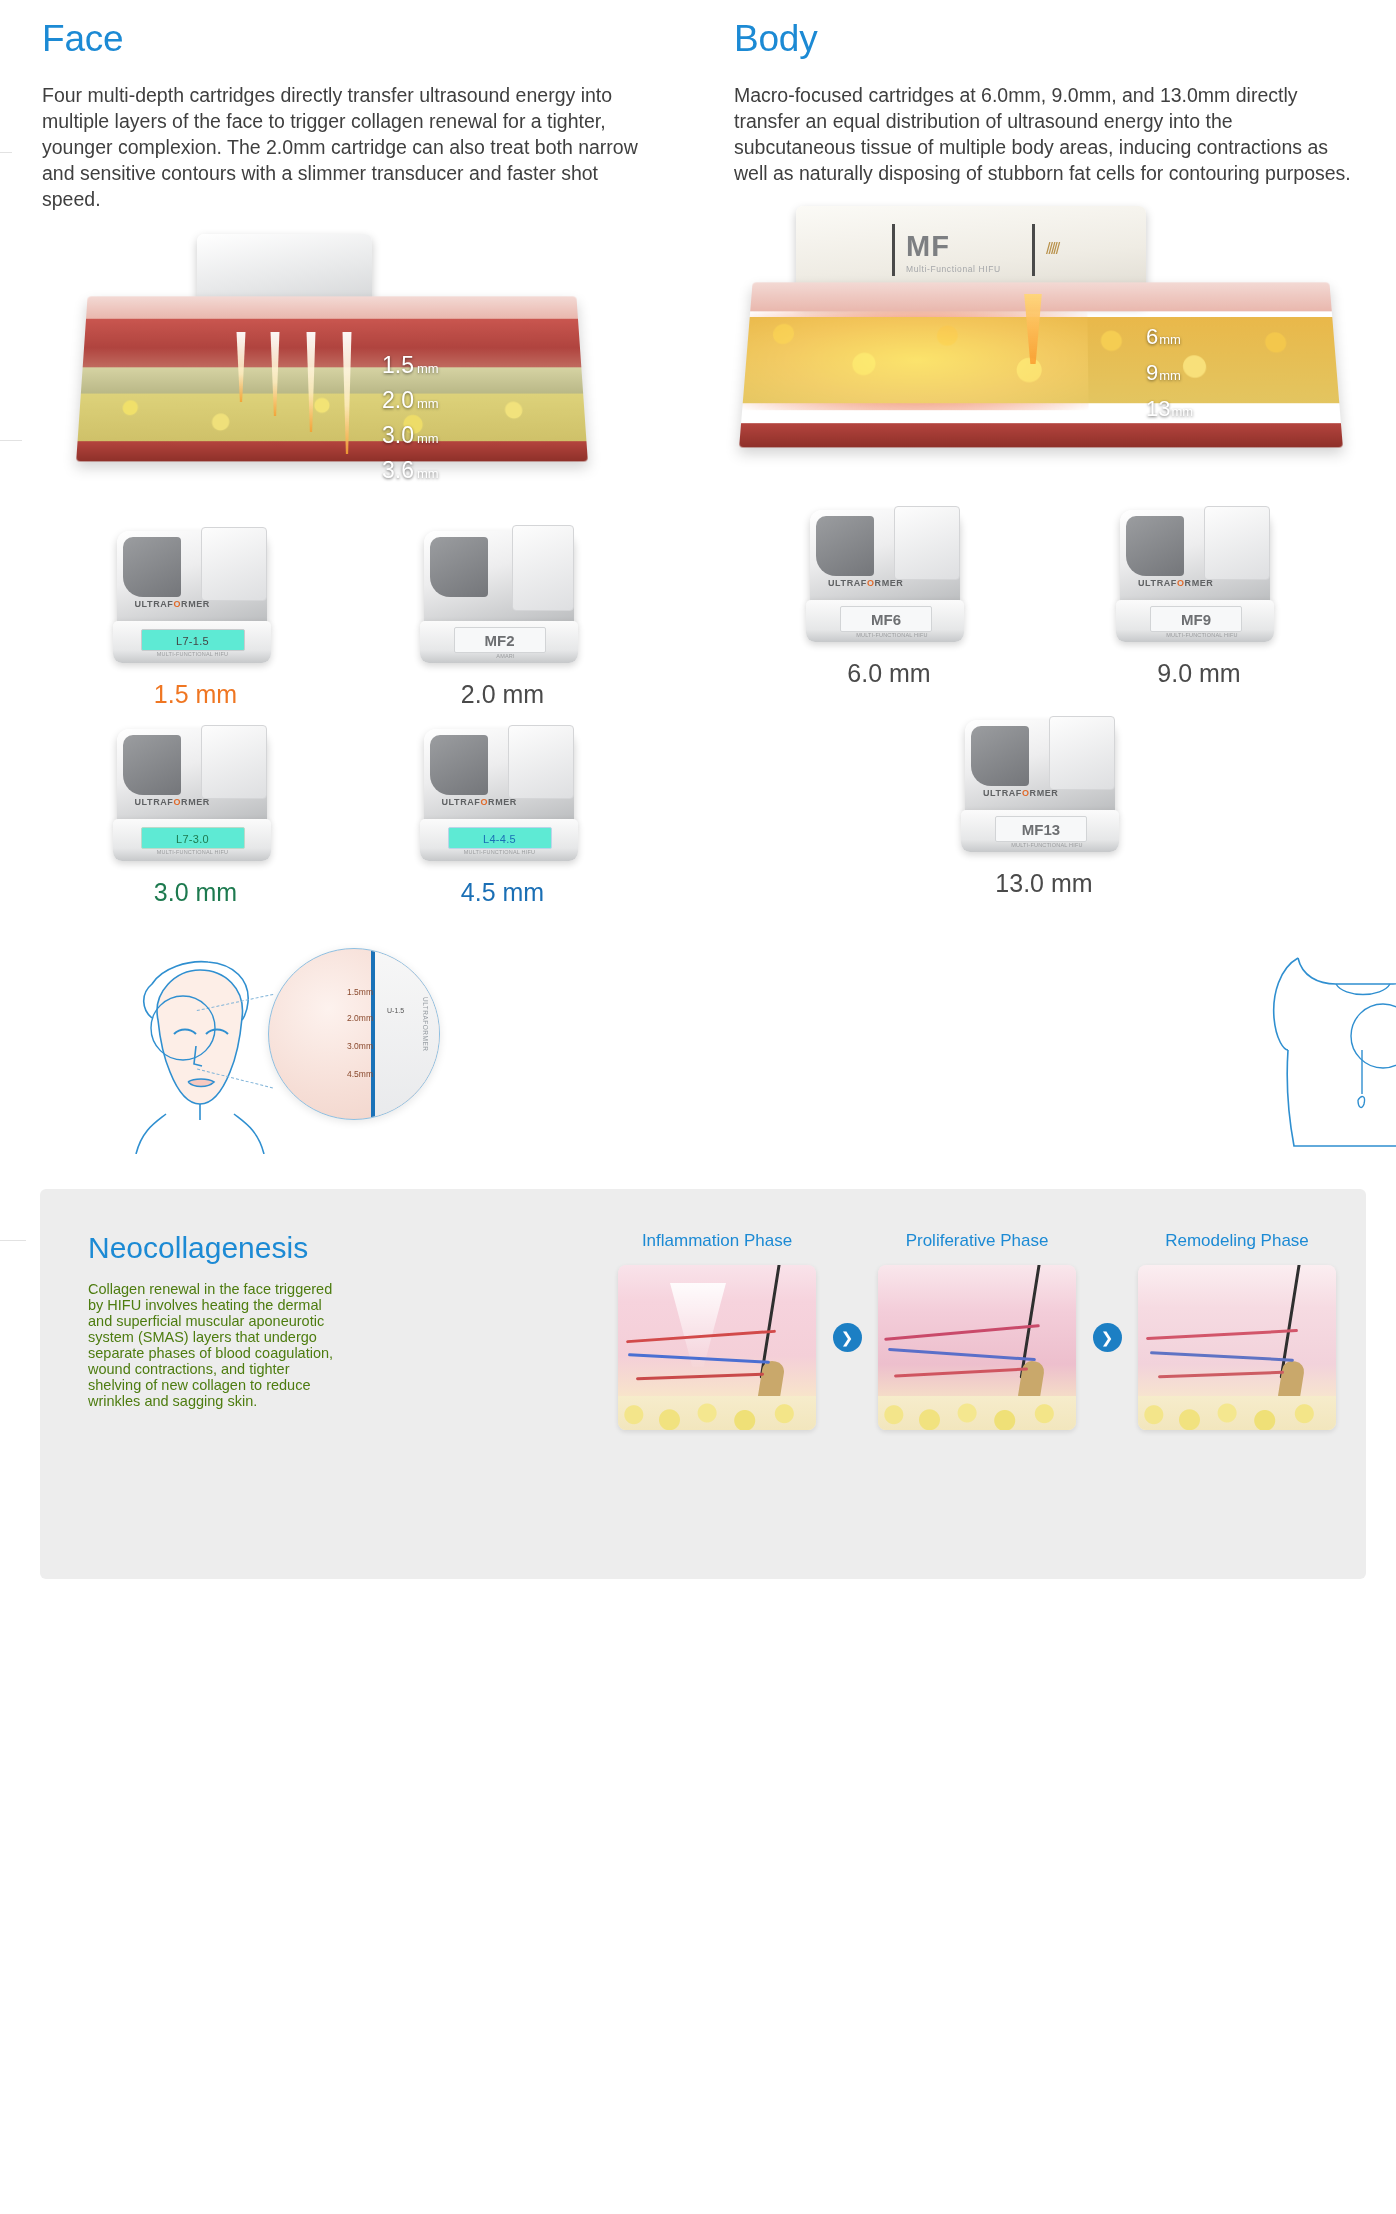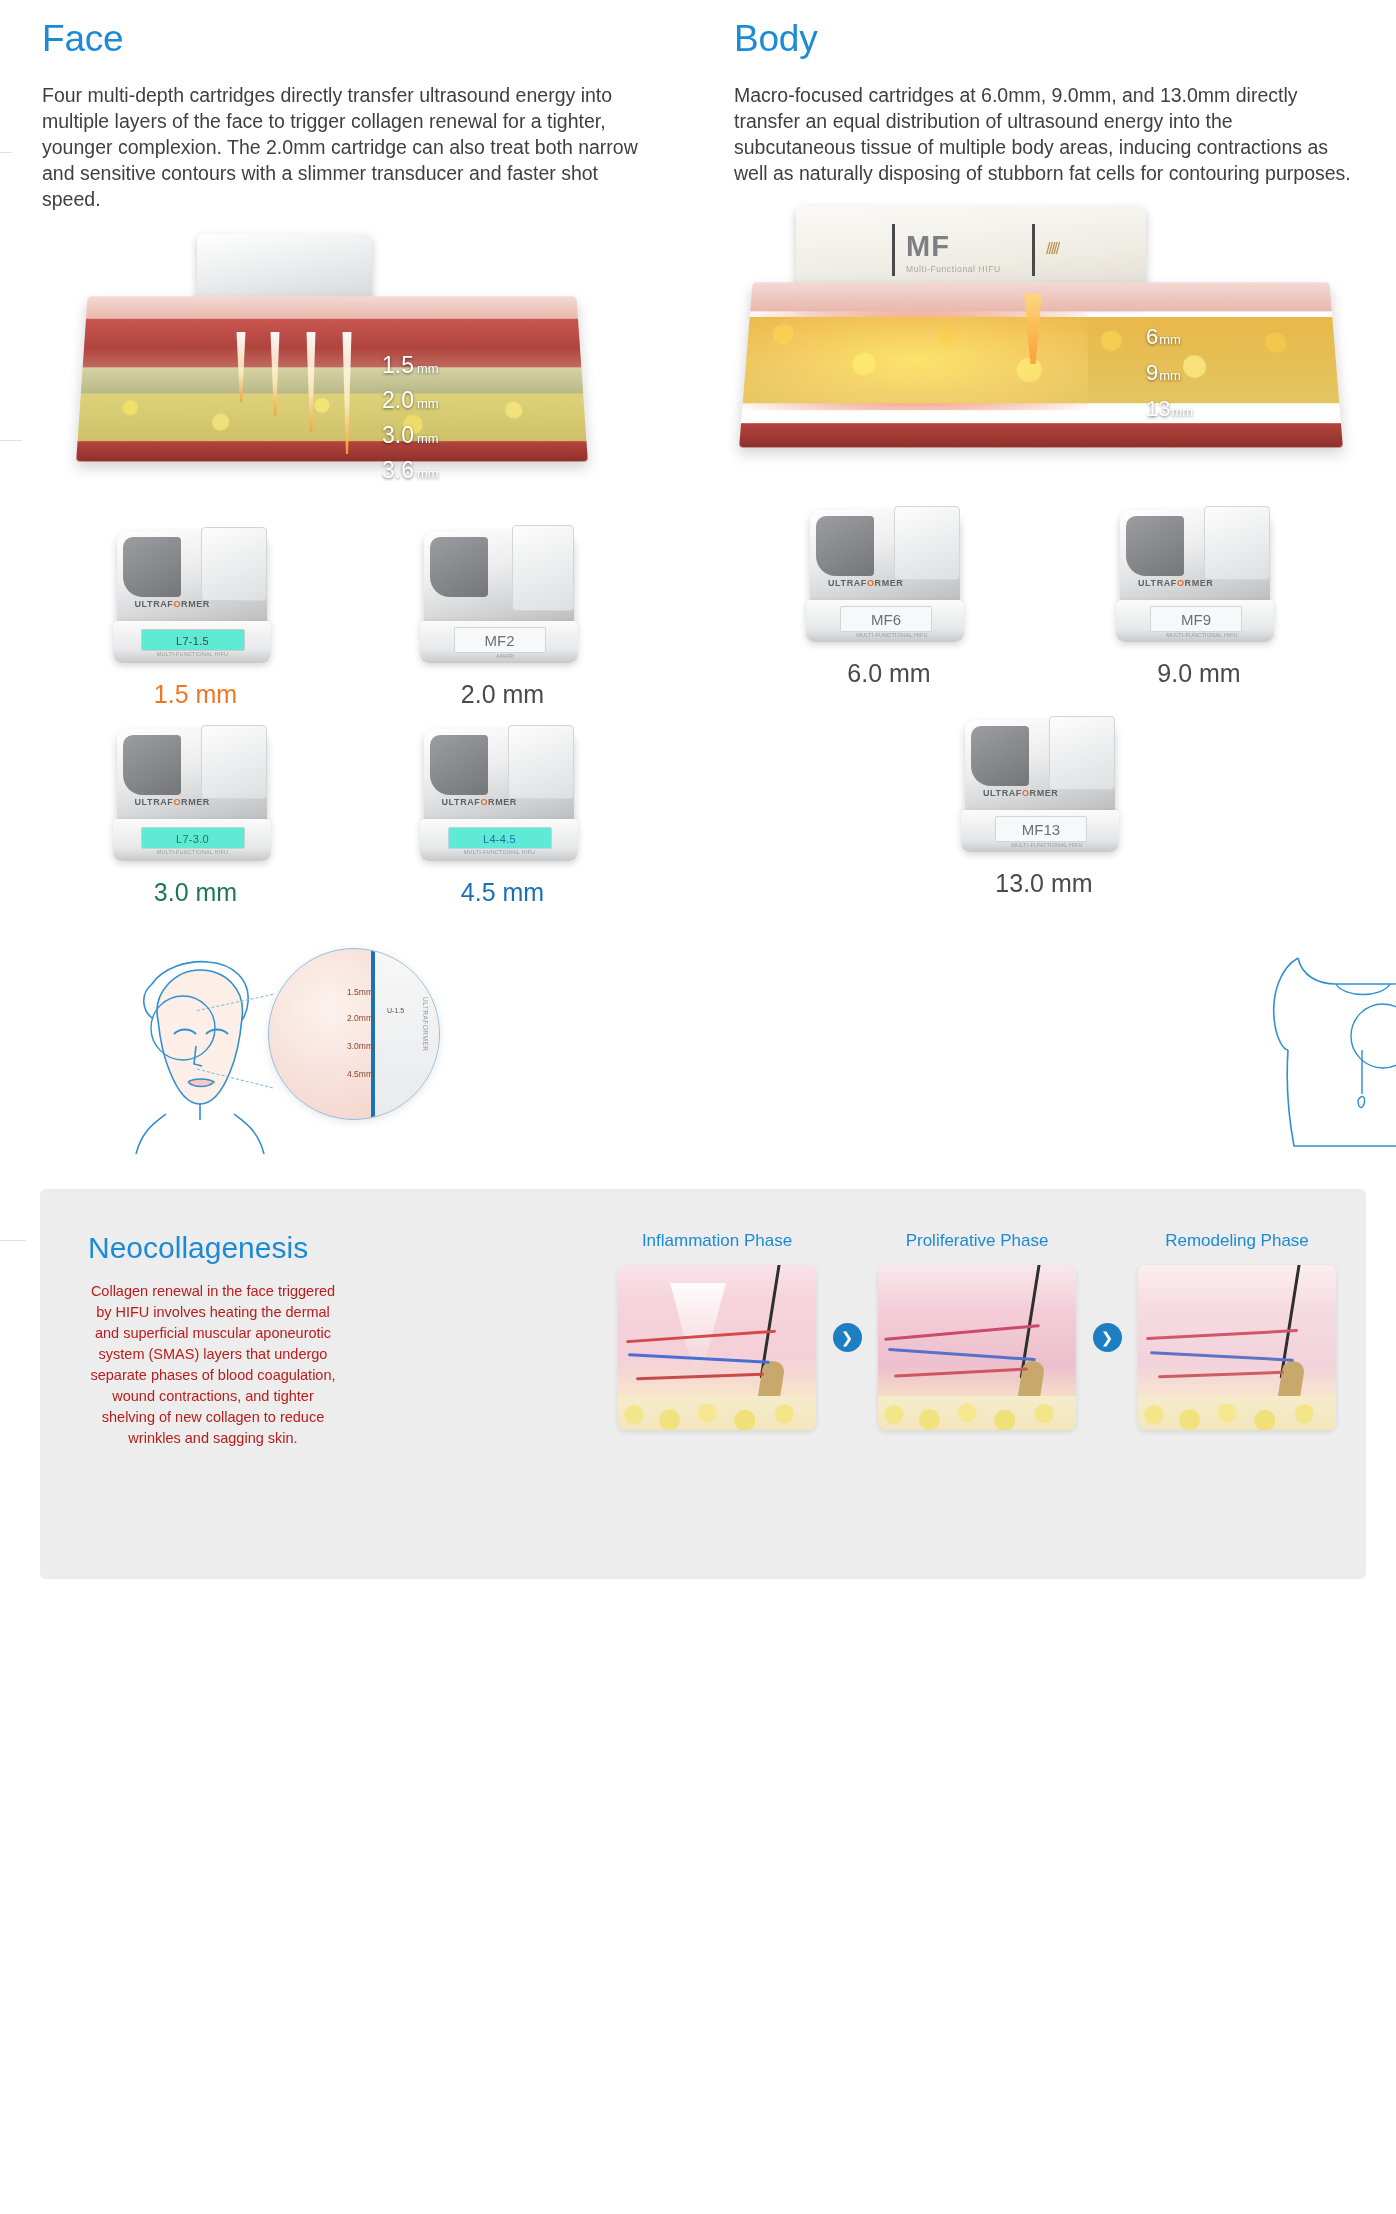--- a/index.html
+++ b/index.html
@@ -176,21 +176,21 @@
     font-size: 11px; line-height: 22px; color:#444; letter-spacing:0.3px;
   }
   .cart-code.green { color:#1d7a4f; border-color:#bcd9c9; }
   .cart-code.blue  { color:#1a6fb5; border-color:#bcd3e8; }
   .cart-code-sub {
     position:absolute; left: 28px; top: 126px; width: 104px;
     font-size: 5.5px; color:#9a9c9e; letter-spacing: 0.2px;
   }
   .cart-mf {
     position:absolute; left: 34px; top: 102px; width: 92px; height: 26px;
-    font-size: 15px; font-weight:400; color:#6d6f72; line-height: 26px;
+    font-size: 15px; font-weight:700; color:#6d6f72; line-height: 26px;
     border: 1px solid #d2d4d6; border-radius:2px; background:#f7f8f9;
   }
 
   .cart-label { font-size: 25px; line-height: 1.1; }
 
   
   .inset-row { display:flex; width: 1396px; margin-top: 26px; }
   .inset-half { width: 698px; position: relative; height: 215px; }
 
   .face-outline { position:absolute; left: 96px; top: 8px; width: 200px; height: 200px; }
@@ -231,21 +231,21 @@
     background: #ededed;
     border-radius: 6px;
     height: 390px;
     padding: 42px 30px 0 30px;
     display: flex;
   }
   .neo-left { width: 268px; padding-left: 18px; }
   h2.neo-title {
     font-size: 30px; font-weight:400; color:#1c8ad4; margin-bottom: 16px;
   }
-  p.neo-body { font-size: 14.5px; line-height: 21px; color:#b91c1c;text-align:center; }
+  p.neo-body { font-size: 14.5px; line-height: 16px; color:#4d7c0f; }
 
   .phases { display:flex; align-items: flex-start; flex: 1; padding-left: 16px; justify-content: flex-end; }
   .phase { width: 198px; text-align:center; }
   .phase-title { font-size: 17px; color:#1c8ad4; margin-bottom: 14px; white-space: nowrap; }
   .phase-img {
     width: 198px; height: 165px; border-radius: 8px; position: relative; overflow: hidden;
     background: linear-gradient(180deg,#f9e3ea 0%, #f6d3dd 22%, #f4cfd8 55%, #f8e6c9 82%, #f6eccb 100%);
     box-shadow: 0 2px 5px rgba(0,0,0,0.10);
   }
   .phase-img .hair {

